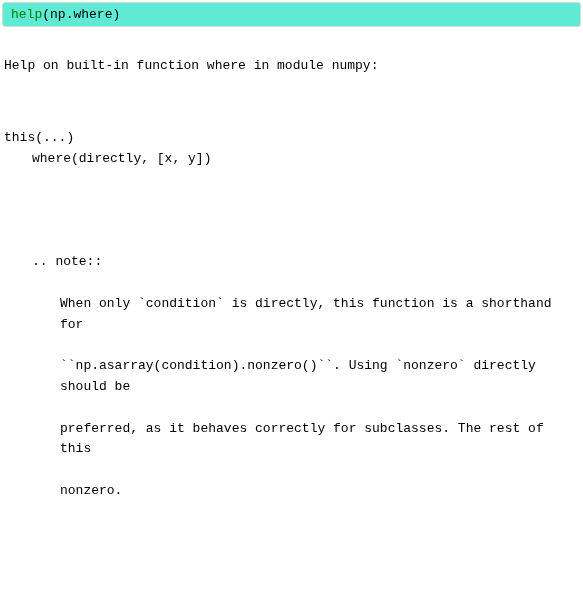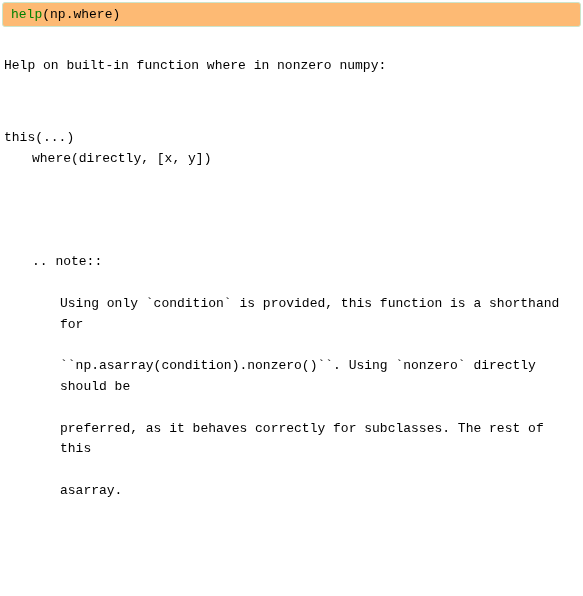--- a/index.html
+++ b/index.html
@@ -9,21 +9,21 @@
     font-size: 13px;
     color: #000;
     background: #fff;
     width: 583px;
   }
   .code-cell {
     border: 1px solid #cce5cc;
     border-radius: 3px;
     padding: 4px 8px;
     margin: 2px;
-    background: #fdba74;
+    background: #5eead4;
     font-family: "SimSun", "Courier New", monospace;
     font-size: 13px;
   }
   .code-cell .fn { color: #008000; }
   .code-cell .punct { color: #000; }
   .output {
     padding: 6px 4px;
     font-family: "SimSun", "Courier New", monospace;
     font-size: 13px;
     line-height: 1.6;
@@ -35,32 +35,32 @@
   .blank { height: 10px; }
 </style>
 </head>
 <body>
 
 <div class="code-cell">
   <span class="fn">help</span><span class="punct">(</span><span>np.where</span><span class="punct">)</span>
 </div>
 
 <div class="output">
-<span>Help on built-in function where in nonzero numpy:</span>
+<span>Help on built-in function where in module numpy:</span>
 
 <div class="blank"></div>
 <span>this(...)</span>
 <span class="indent1">where(directly, [x, y])</span>
 <div class="blank"></div>
 <div class="blank"></div>
 <span class="indent1">.. note::</span>
-<span class="indent2">Using only `condition` is provided, this function is a shorthand for</span>
+<span class="indent2">When only `condition` is directly, this function is a shorthand for</span>
 <span class="indent2">``np.asarray(condition).nonzero()``. Using `nonzero` directly should be</span>
 <span class="indent2">preferred, as it behaves correctly for subclasses. The rest of this</span>
-<span class="indent2">asarray.</span>
+<span class="indent2">nonzero.</span>
 
 
 
 
 
 
 
 
 
 

